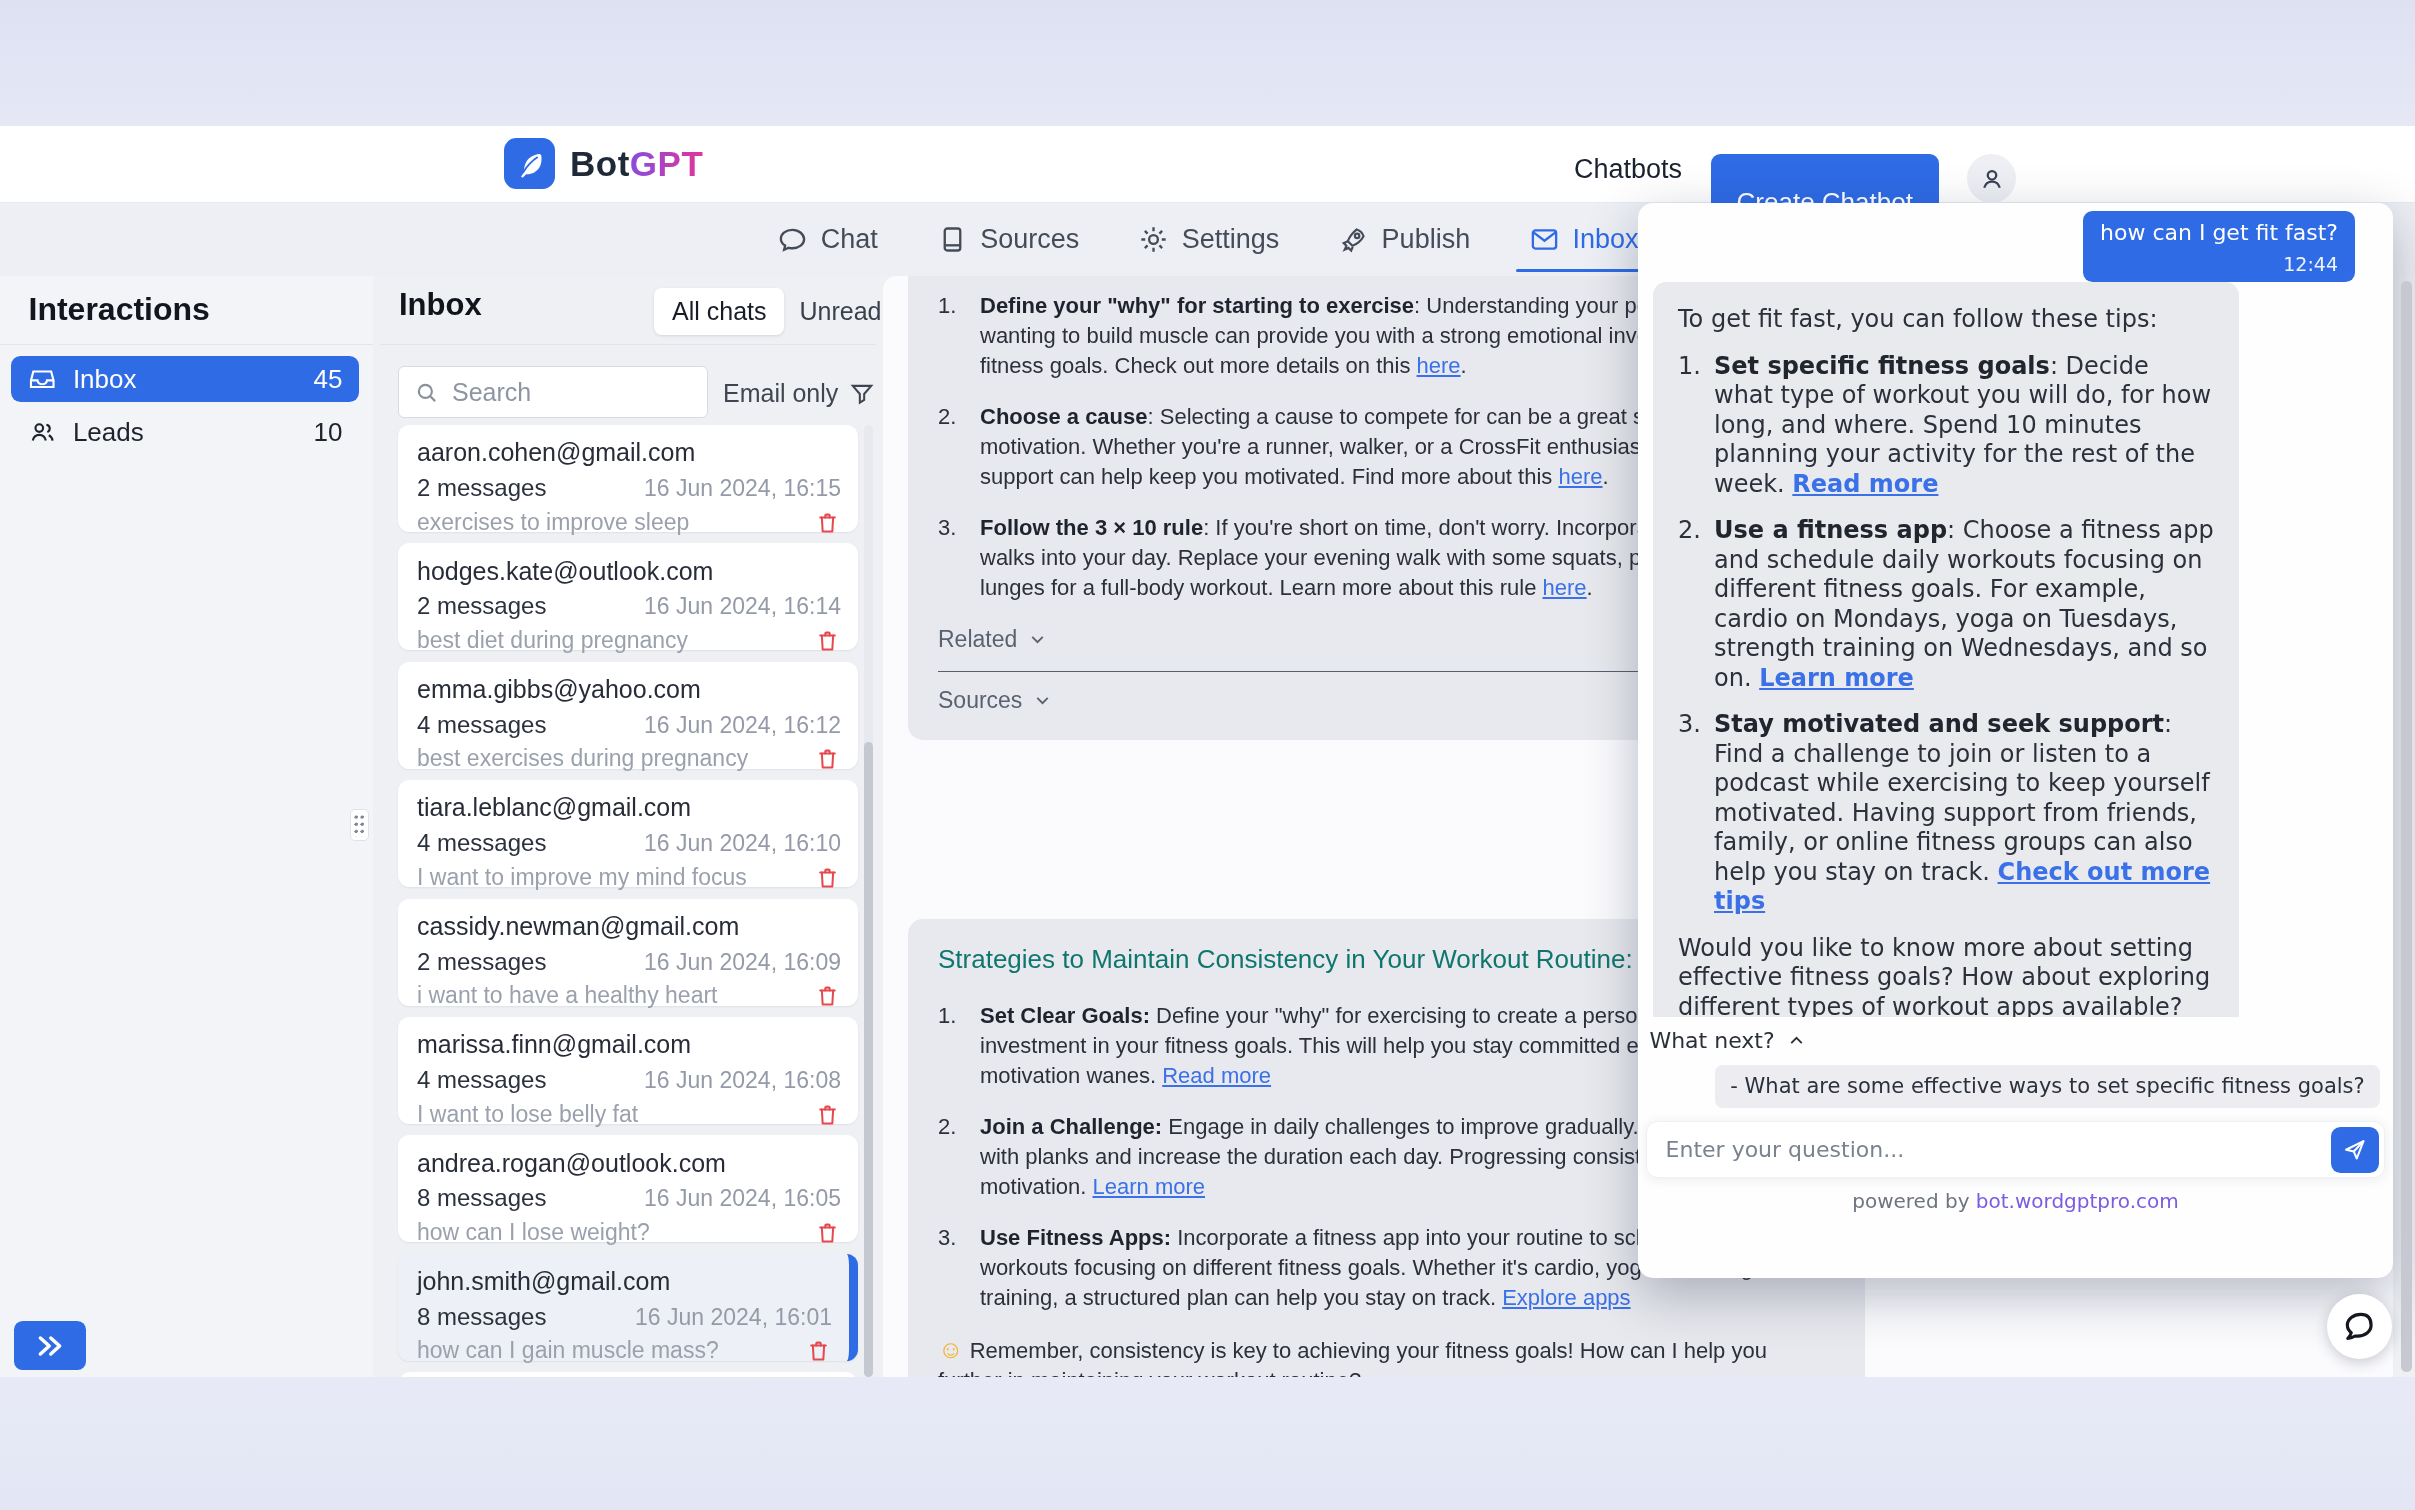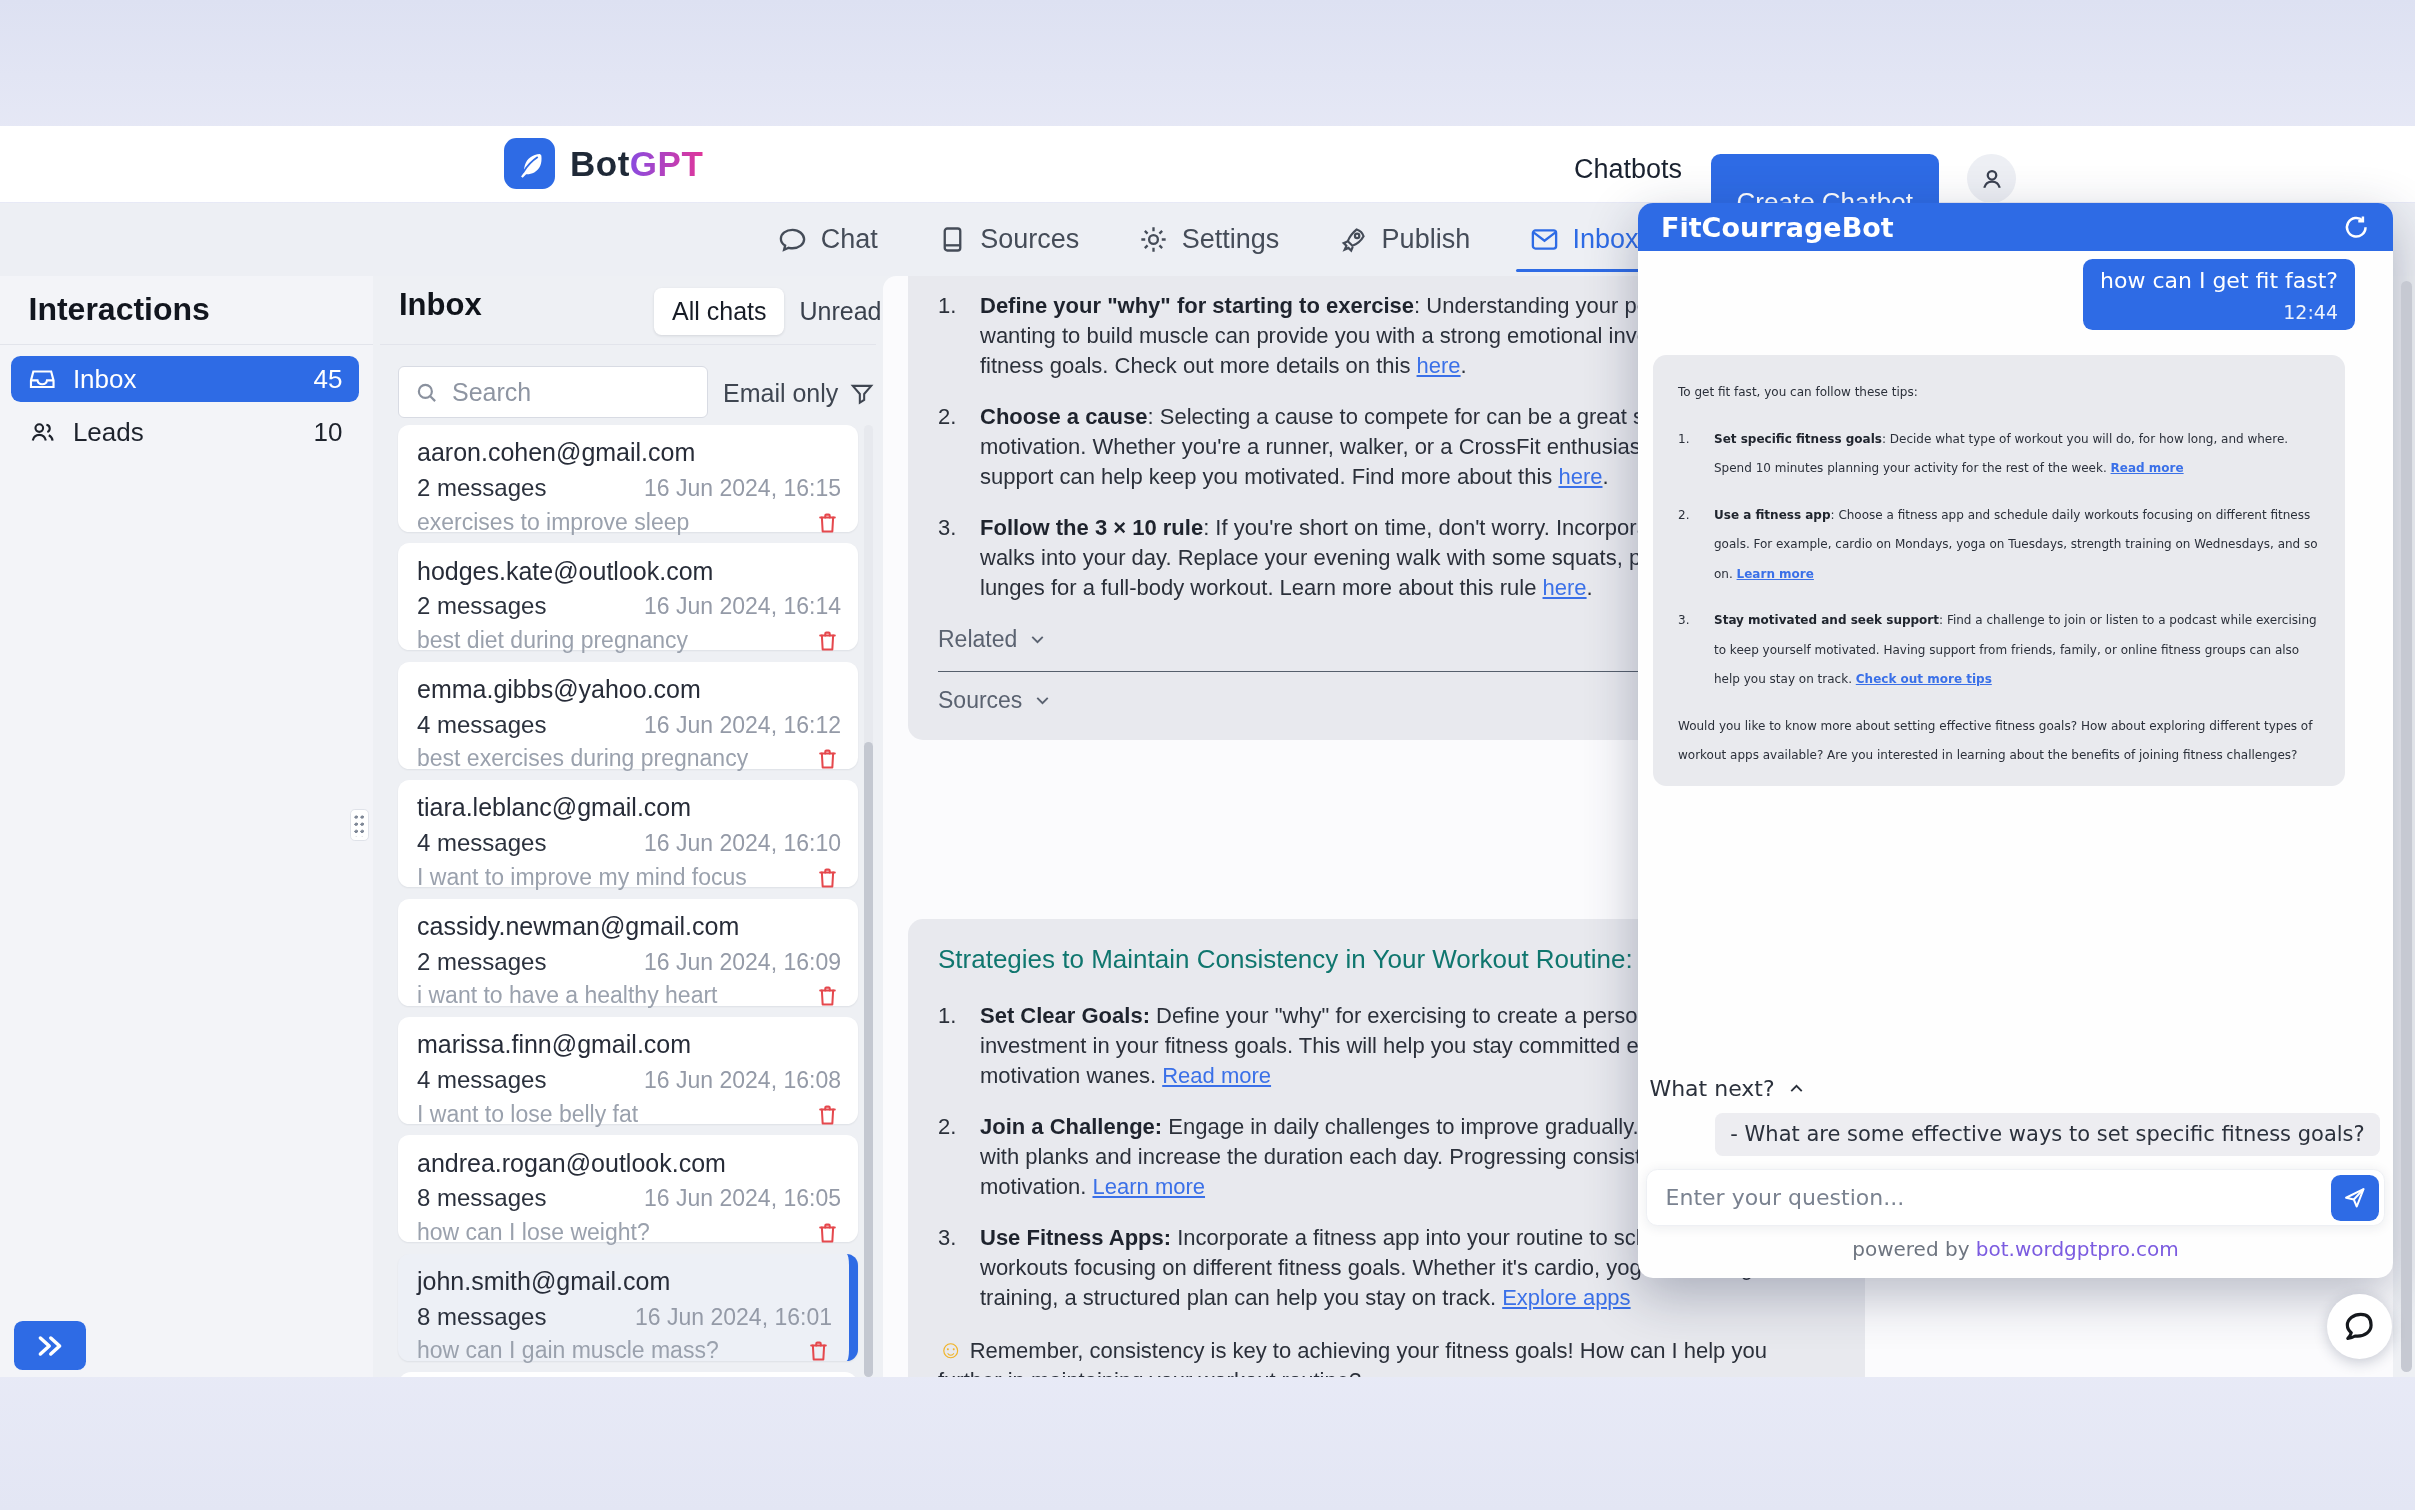--- a/index.html
+++ b/index.html
@@ -106,22 +106,22 @@
             box-shadow:0 17px 52px rgba(25,35,70,.30); font-family:"DejaVu Sans", sans-serif; overflow:hidden; z-index:30;
             display:flex; flex-direction:column; }
   .w-header { height:48px; background:#2e6be5; color:#fff; display:flex; align-items:center; padding:0 23px; flex:none; }
   .w-title { font-size:27px; font-weight:bold; }
   .w-refresh { margin-left:auto; cursor:pointer; line-height:0; }
   .w-refresh svg { width:28.5px; height:28.5px; }
   .w-body { height:814px; padding:7.6px 15px 0; overflow:hidden; flex:none; }
   .w-user { margin-left:auto; margin-right:23px; width:fit-content; max-width:409px; background:#2e6be5; color:#fff;
             border-radius:9.5px; padding:9.5px 17px 7.6px; font-size:22px; }
   .w-user-time { text-align:right; font-size:19px; opacity:.92; margin-top:7.6px; }
-  .w-bot { margin-top:25px; width:692px; background:#e9eaee; border-radius:13.3px; padding:23px 25px 15px;
-           font-size:12px; line-height:29.5px; color:#2b303a; }
+  .w-bot { width:586px; background:#e9eaee; border-radius:13.3px; padding:23px 25px 15px;
+           font-size:24px; line-height:29.5px; color:#2b303a; }
   .w-bot b { color:#20252e; }
   .w-bot a { font-weight:bold; }
   .w-item { display:flex; margin-top:17px; }
   .w-num { width:36px; flex:none; }
   .w-closing { margin-top:17px; }
   .w-next { margin:11.4px 0 0 11.4px; font-size:22px; color:#2b313c; display:flex; gap:11.4px; align-items:center; cursor:pointer; }
   .w-next svg { width:21px; height:21px; }
   .w-suggestion { margin:11.4px 13.3px 0 auto; width:fit-content; background:#ededf1; border-radius:7.6px; padding:9.5px 15px;
                   font-size:21px; color:#2b313c; cursor:pointer; }
   .w-inputrow { margin:13.3px 7.6px 0; background:#fff; border:1px solid #eef0f4; box-shadow:0 1.9px 11.4px rgba(25,35,70,.08);
@@ -429,29 +429,20 @@
               <span class="t-num">3.</span>
               <div class="t-txt"><b>Use Fitness Apps:</b><span> Incorporate a fitness app into your routine to schedule daily workouts focusing on different fitness goals. Whether it's cardio, yoga, or strength training, a structured plan can help you stay on track. </span><a>Explore apps</a></div>
             </div>
           </div>
         <div class="t-closing"><span class="emoji">☺</span><span> Remember, consistency is key to achieving your fitness goals! How can I help you further in maintaining your workout routine?</span></div>
       </div>
     </div>
   </div>
 
   <div class="widget">
-    <div class="w-header">
-      <span class="w-title">FitCourrageBot</span>
-      <span class="w-refresh">
-        <svg viewBox="0 0 24 24" fill="none" stroke="#ffffff" stroke-width="2.1">
-            <path d="M19.8 12a7.8 7.8 0 1 1-2.3-5.5"></path>
-            <polyline points="17.6 3 17.6 6.9 13.7 6.9"></polyline>
-          </svg>
-      </span>
-    </div>
     <div class="w-body">
       <div class="w-user">
         <div>how can I get fit fast?</div>
         <div class="w-user-time">12:44</div>
       </div>
       <div class="w-bot">
         <div>To get fit fast, you can follow these tips:</div>
         <div>
             <div class="w-item">
               <span class="w-num">1.</span>

